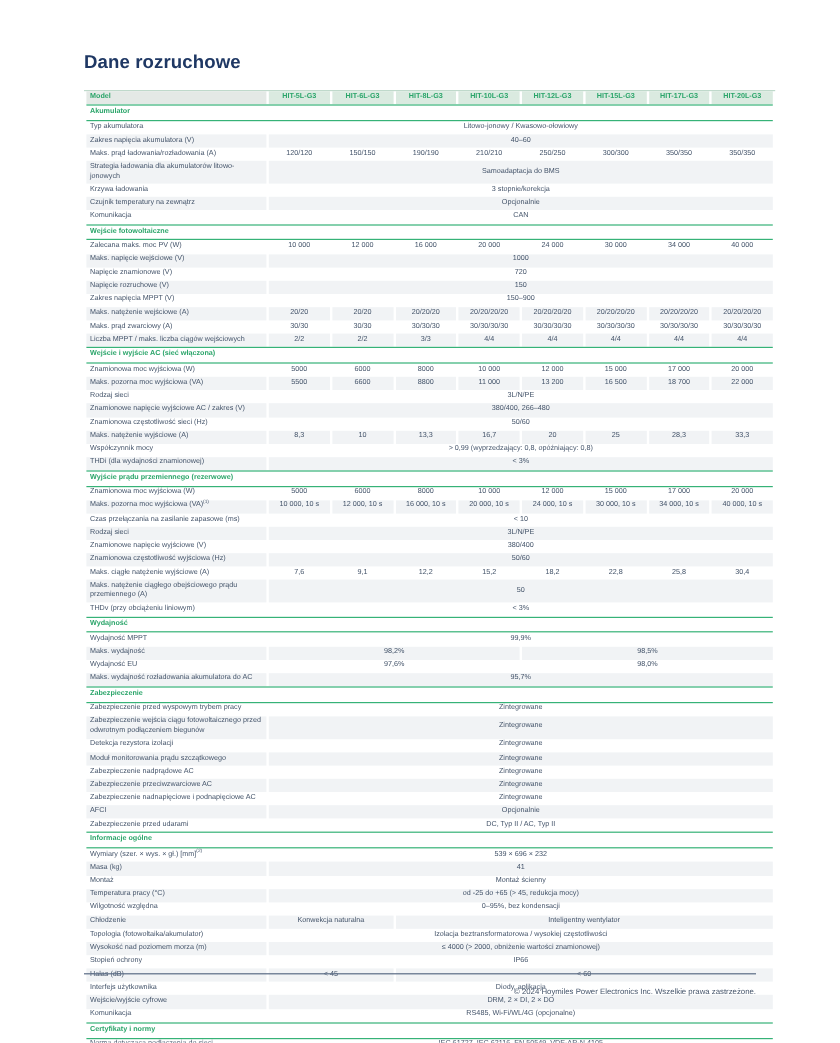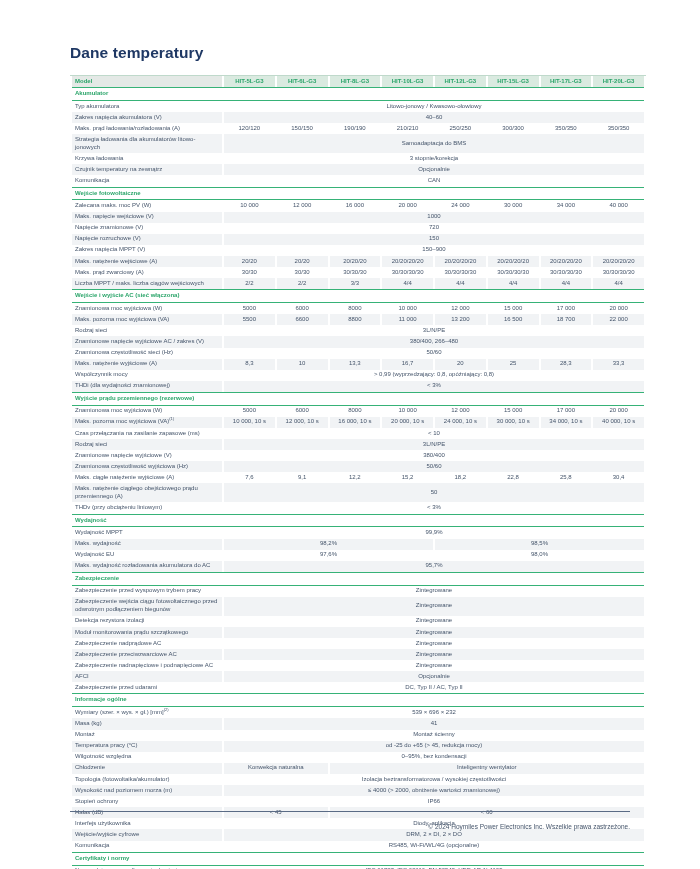--- a/index.html
+++ b/index.html
@@ -39,21 +39,21 @@
     border-top:0.8px solid #5A6B85;
   }
   .copyright {
     margin-top:11px; text-align:right; font-size:6.5px; color:#44546A;
   }
 </style>
 </head>
 <body>
 
 <div class="page">
-  <h1 class="title">Dane temperatury</h1>
+  <h1 class="title">Dane rozruchowe</h1>
 
   <table class="spec">
     <colgroup>
       <col style="width:150px">
       <col span="8" style="width:50.75px">
     </colgroup>
     <tbody id="spec-body">
         <tr class="model">
           <td class="lbl">Model</td>
           <td class="val">HIT-5L-G3</td>

